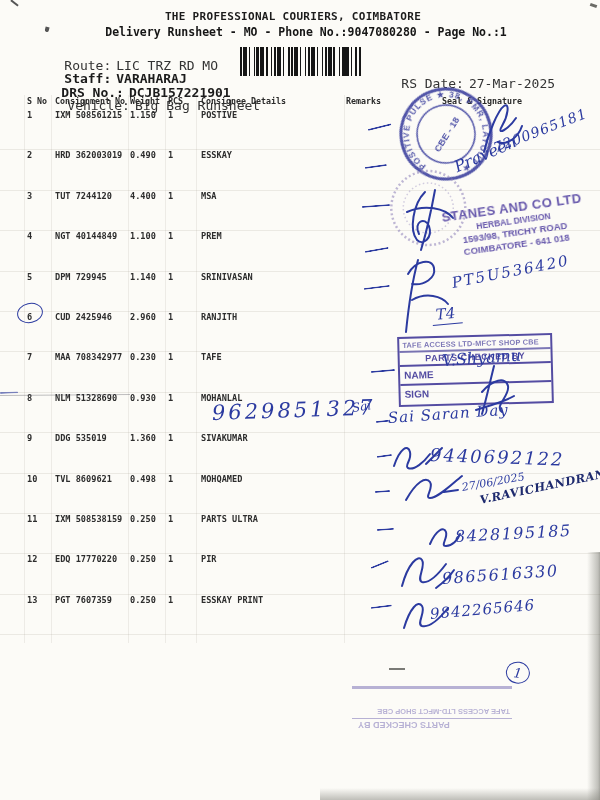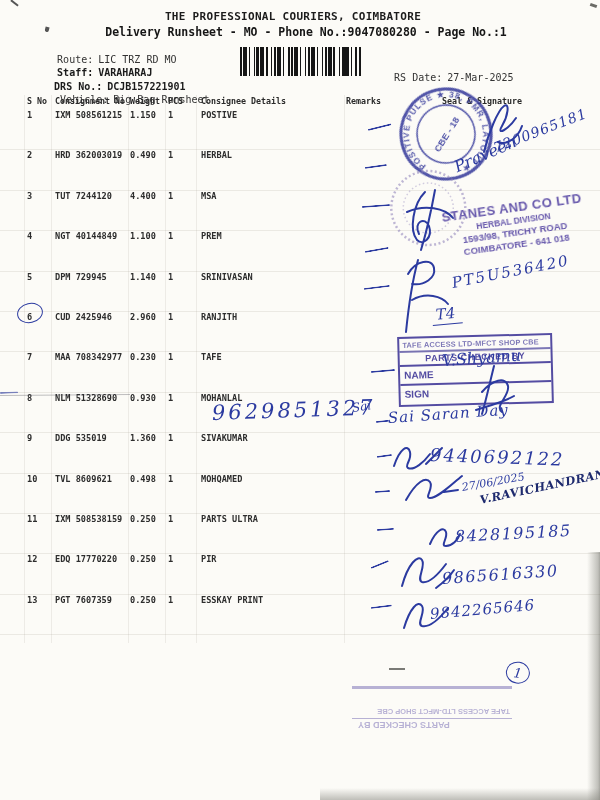--- a/index.html
+++ b/index.html
@@ -2,21 +2,21 @@
 <html><head>
 <meta charset="utf-8">
 <style>
   * { margin:0; padding:0; box-sizing:border-box; }
   html,body { width:600px; height:800px; }
   body { font-family:"DejaVu Sans Mono", monospace; background:#e9e8e4; }
   .page { position:relative; width:600px; height:800px; background:#fcfbf7; overflow:hidden; }
   .abs { position:absolute; }
   .doc-title { left:0; right:14px; top:10px; text-align:center; font-size:11px; font-weight:bold; color:#1c1c1c; letter-spacing:.3px; }
   .doc-subtitle { left:0; right:0; top:25px; text-align:center; font-size:11.5px; font-weight:bold; color:#161616;margin-left:12px; }
-  .meta-line { font-size:10px; color:#333; white-space:pre; }
+  .meta-line { font-size:13px; color:#333; white-space:pre; }
   .meta-line .lbl { margin-right:5px; }
   .bold { font-weight:bold; color:#1b1b1b;text-align:right; }
 
   .barcode { left:240px; top:47px; width:122px; height:29px;
     background:
       repeating-linear-gradient(90deg, #161616 0 2px, transparent 2px 3px, #161616 3px 7px, transparent 7px 9px, #161616 9px 10px, transparent 10px 14px, #161616 14px 15px, transparent 15px 17px),
       repeating-linear-gradient(90deg, transparent 0 5px, #161616 5px 6px, transparent 6px 11px);
   }
 
   
@@ -110,21 +110,21 @@
       <span class="c x-con">IXM 508561215</span>
       <span class="c x-wt">1.150</span>
       <span class="c x-pcs">1</span>
       <span class="c x-cee">POSTIVE</span>
     </div>
       <div class="t-row">
       <span class="c x-sno">2</span>
       <span class="c x-con">HRD 362003019</span>
       <span class="c x-wt">0.490</span>
       <span class="c x-pcs">1</span>
-      <span class="c x-cee">HERBAL</span>
+      <span class="c x-cee">ESSKAY</span>
     </div>
       <div class="t-row">
       <span class="c x-sno">3</span>
       <span class="c x-con">TUT 7244120</span>
       <span class="c x-wt">4.400</span>
       <span class="c x-pcs">1</span>
       <span class="c x-cee">MSA</span>
     </div>
       <div class="t-row">
       <span class="c x-sno">4</span>

